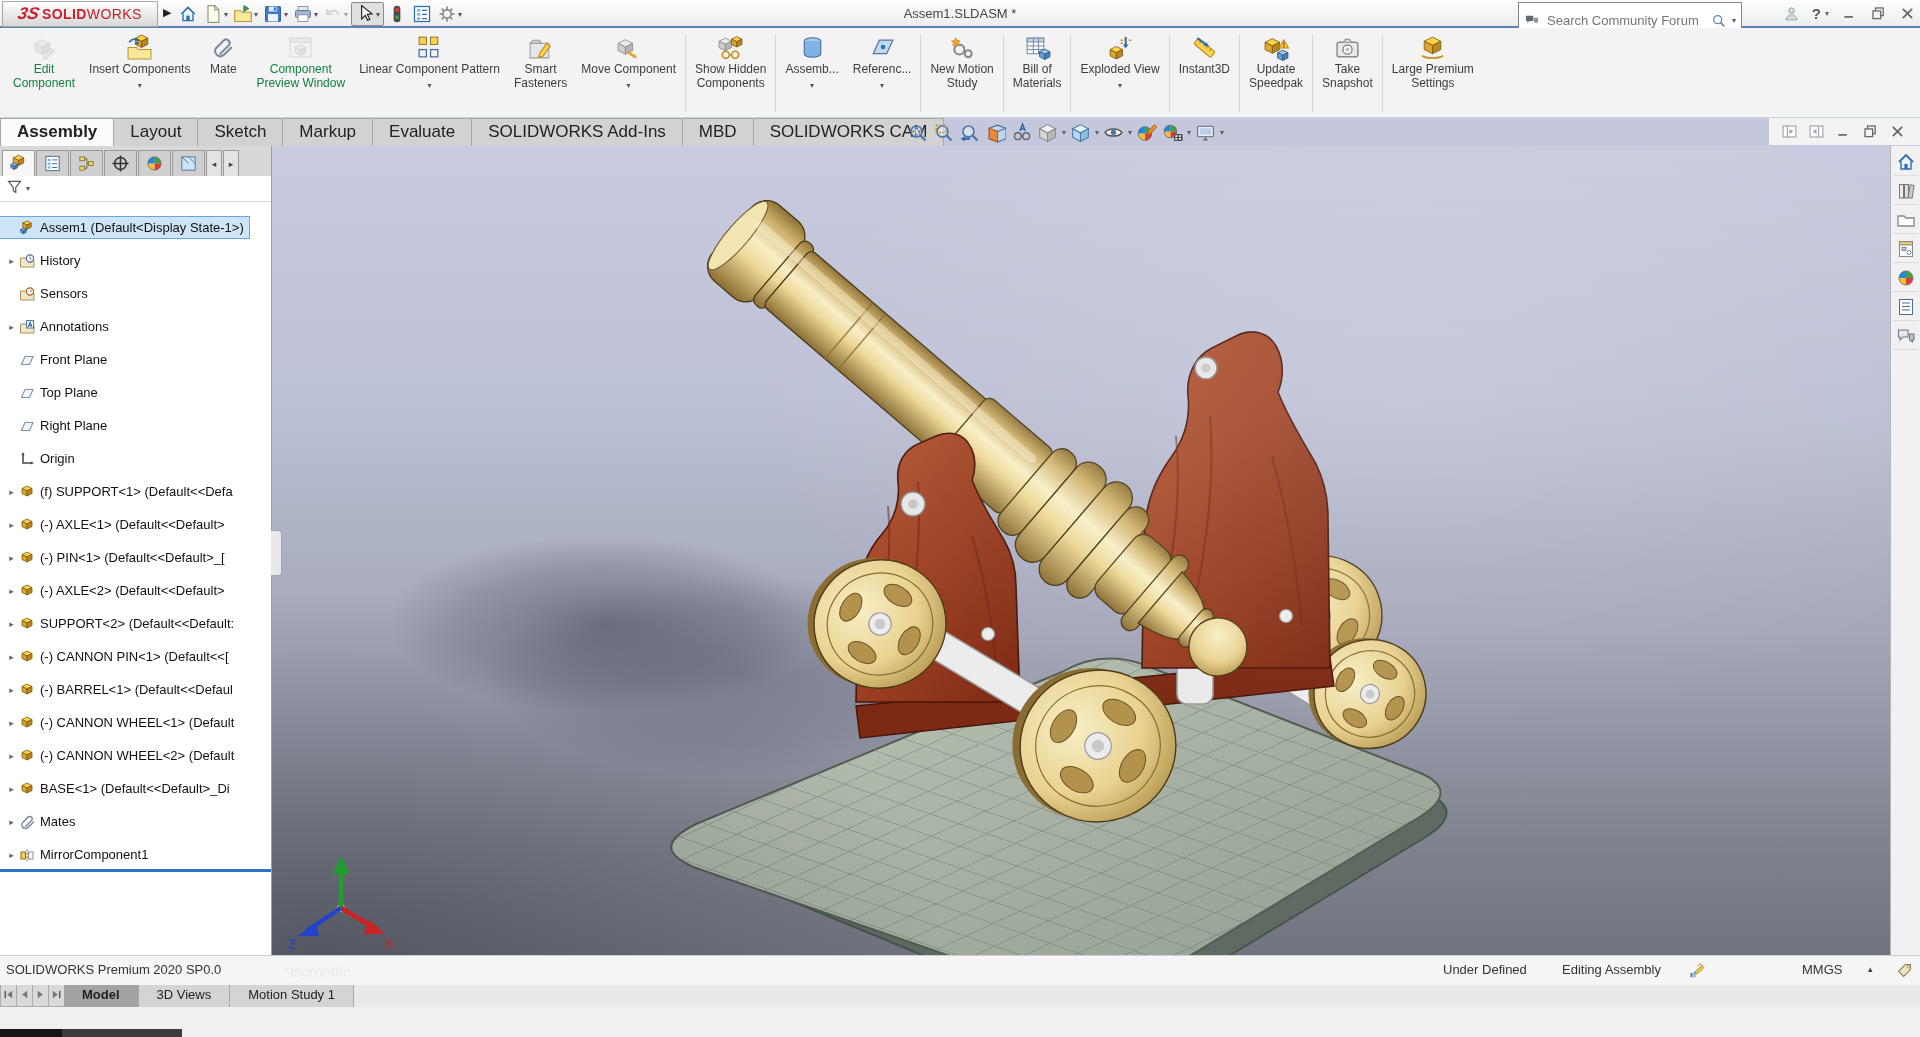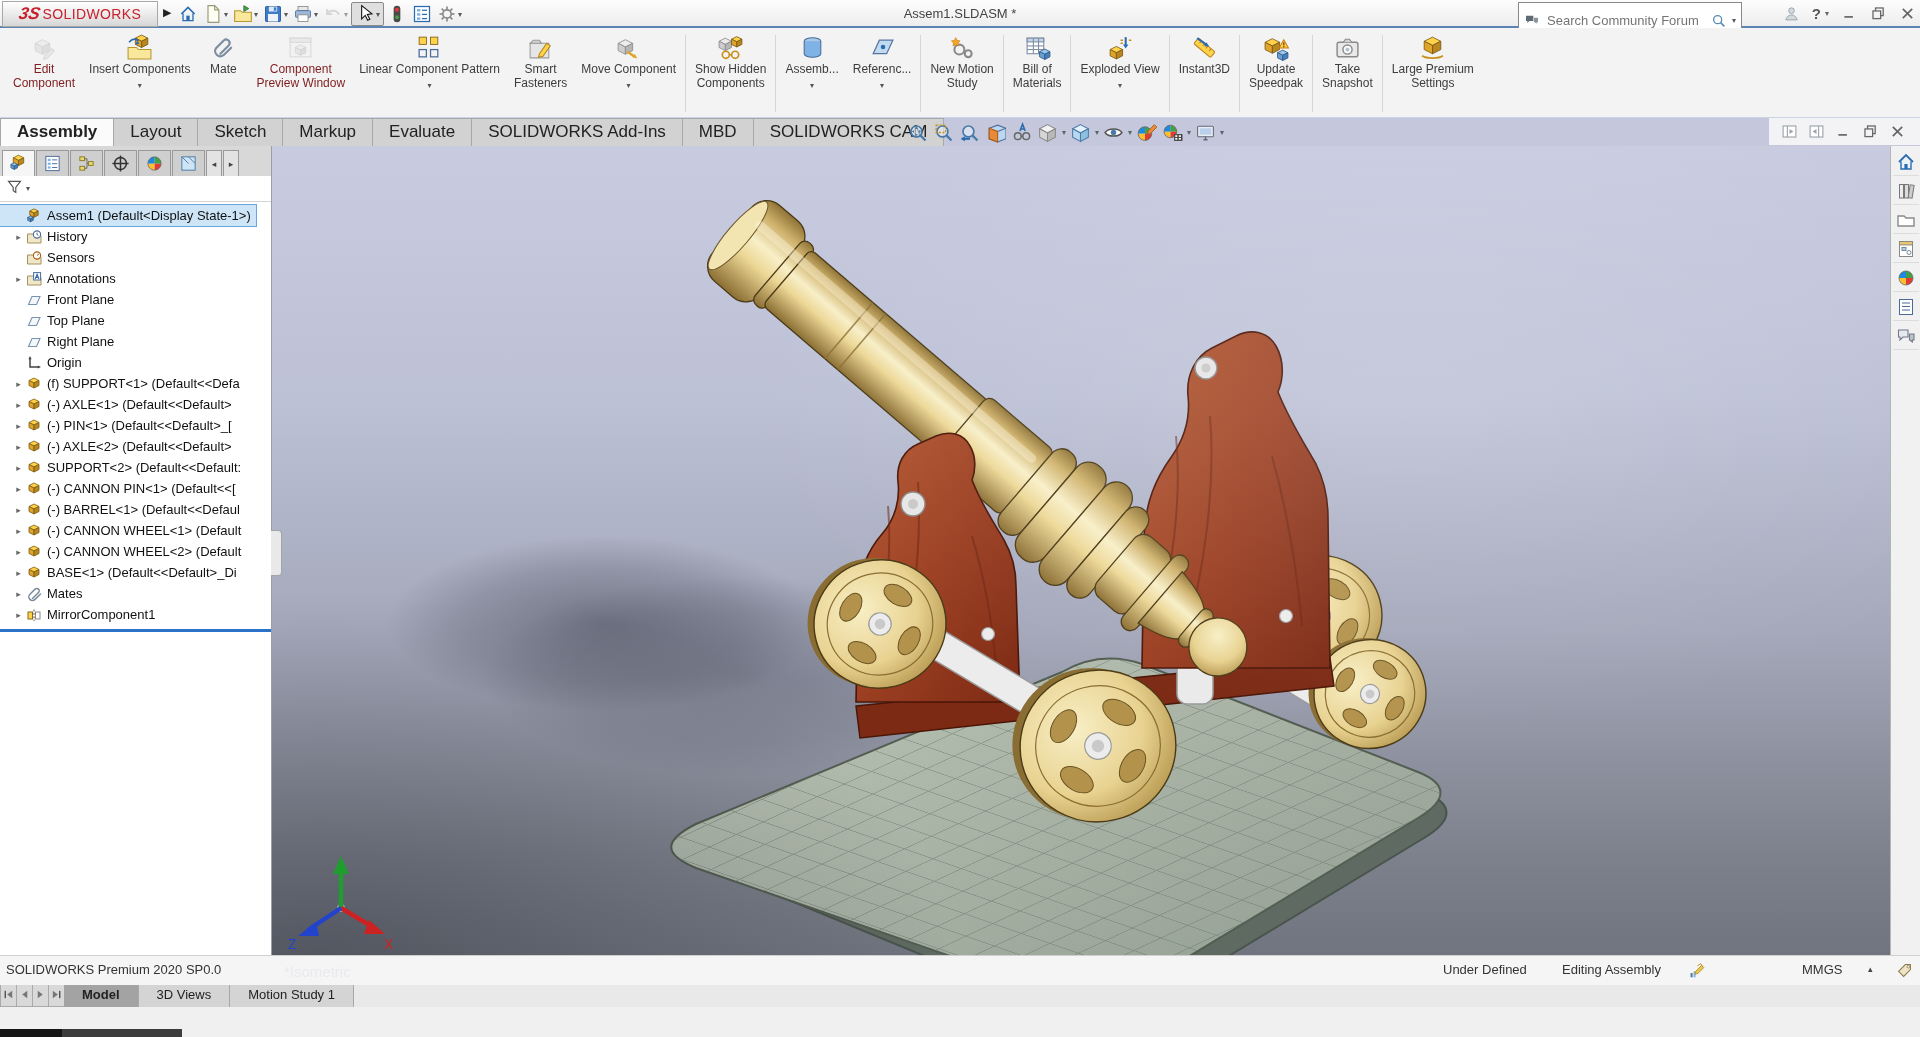--- a/index.html
+++ b/index.html
@@ -8,21 +8,21 @@
        font-family:"Liberation Sans",sans-serif;background:#f0f0f0;color:#333;}
 
   
   .titlebar{position:absolute;left:0;top:0;width:1920px;height:28px;
     background:linear-gradient(#fdfdfd,#ededed);border-bottom:2px solid #5c83b4;}
   .logo-box{position:absolute;left:2px;top:1px;width:156px;height:26px;
     background:linear-gradient(#ffffff,#d7d7d7);border:1px solid #a8a8a8;
     display:flex;align-items:center;justify-content:center;gap:3px;}
   .brand-pre{font-style:italic;font-weight:bold;font-size:17px;color:#c8202c;transform:skewX(-12deg);}
   .brand-main{font-size:14px;color:#c8202c;letter-spacing:.4px;}
-  .brand-main b{font-weight:normal;}
+  .brand-main b{font-weight:bold;}
   .flyout{position:absolute;left:163px;top:6px;font-size:11px;color:#222;}
   .qat{position:absolute;left:176px;top:2px;height:24px;display:flex;align-items:center;gap:1px;}
   .qat-btn{display:flex;align-items:center;padding:1px 2px;border-radius:2px;}
   .qat-btn .ic svg{width:20px;height:20px;display:block;}
   .qat-btn .caret{font-size:8px;color:#555;margin-left:1px;}
   .qat-btn.disabled{filter:grayscale(1);opacity:.55;}
   .qat-btn.boxed{border:1px solid #8a8a8a;background:#dfdfdf;padding:1px 3px;}
   .win-title{position:absolute;left:0;top:0;width:100%;height:28px;line-height:28px;
     text-align:center;font-size:13px;color:#444;pointer-events:none;}
   .search-box{position:absolute;right:178px;top:2px;width:224px;height:37px;background:#fff;
@@ -36,21 +36,21 @@
   .help-q{font-size:15px;font-weight:bold;color:#555;}
   .help-caret{font-size:8px;color:#666;margin-left:-8px;}
 
   
   .ribbon{position:absolute;left:0;top:28px;width:1920px;height:90px;background:#f3f3f4;
     border-bottom:1px solid #c9d5e6;display:flex;align-items:stretch;padding:2px 0 0 6px;}
   .rib-btn{display:flex;flex-direction:column;align-items:center;justify-content:flex-start;
     padding:3px 7px 0;color:#3d3d3d;font-size:12px;line-height:13.5px;text-align:center;min-width:52px;}
   .rib-btn .rib-icon{height:28px;margin-bottom:2px;display:flex;align-items:flex-end;}
   .rib-btn .rib-icon svg{width:27px;height:27px;display:block;}
-  .rib-btn.disabled{color:#7f1d1d;}
+  .rib-btn.disabled{color:#15803d;}
   .rib-btn.disabled .rib-icon{filter:grayscale(1);opacity:.5;}
   .rib-caret{font-size:8px;color:#555;margin-top:2px;}
   .rib-sep{width:1px;background:#d6d6d6;margin:5px 2px;}
 
   
   .tabrow{position:absolute;left:0;top:118px;width:1920px;height:28px;
     background:linear-gradient(90deg,#d9d9d9 0,#d9d9d9 748px,#c5c8dc 748px,#c5c8dc 100%);}
   .cmd-tabs{position:absolute;left:0;top:0;height:28px;display:flex;}
   .cmd-tab{padding:0 16px;line-height:26px;font-size:17px;background:#d2d2d2;color:#222;
     border:1px solid #a8a8a8;border-bottom:none;border-right:none;}
@@ -72,21 +72,21 @@
   .fm-tab{width:33px;height:26px;background:#cfcfcf;border:1px solid #9a9a9a;border-bottom:none;
     display:flex;align-items:center;justify-content:center;}
   .fm-tab.active{background:#f6f6f6;}
   .fm-tab svg{width:19px;height:19px;display:block;}
   .fm-scroll{width:16px;height:26px;background:#e3e3e3;border:1px solid #9a9a9a;border-bottom:none;
     display:flex;align-items:center;justify-content:center;font-size:9px;color:#444;}
   .fm-filter{height:26px;border-bottom:1px solid #d4d4d4;display:flex;align-items:center;padding:0 6px;gap:3px;}
   .fm-filter svg{width:17px;height:17px;}
   .fm-filter .caret{font-size:8px;color:#555;}
   .fm-tree{flex:1;overflow:hidden;padding-top:3px;font-size:13px;color:#111;}
-  .tree-row{height:21px;display:flex;align-items:center;white-space:nowrap;padding-left:11px;}
+  .tree-row{height:21px;display:flex;align-items:center;white-space:nowrap;padding-left:4px;margin-top:12px;}
   .tree-row.selected{background:#cde5f7;outline:1px solid #6aa6dd;width:max-content;padding-right:5px;}
   .tree-arrow{width:15px;text-align:center;color:#666;font-size:9px;flex:0 0 15px;}
   .tree-icon{width:17px;height:16px;margin-right:4px;flex:0 0 17px;}
   .tree-icon svg{width:16px;height:16px;display:block;}
   .rollback{height:3px;background:#2a72c8;margin-top:4px;}
   .fm-hscroll{height:17px;border-top:1px solid #c4c4c4;background:#f1f1f1;
     display:flex;align-items:center;position:relative;}
   .hs-arrow{width:17px;text-align:center;font-size:10px;color:#666;}
   .hs-track{flex:1;height:100%;position:relative;}
   .hs-thumb{position:absolute;left:2px;top:2px;width:135px;height:12px;background:#cdcdcd;border-radius:2px;}

